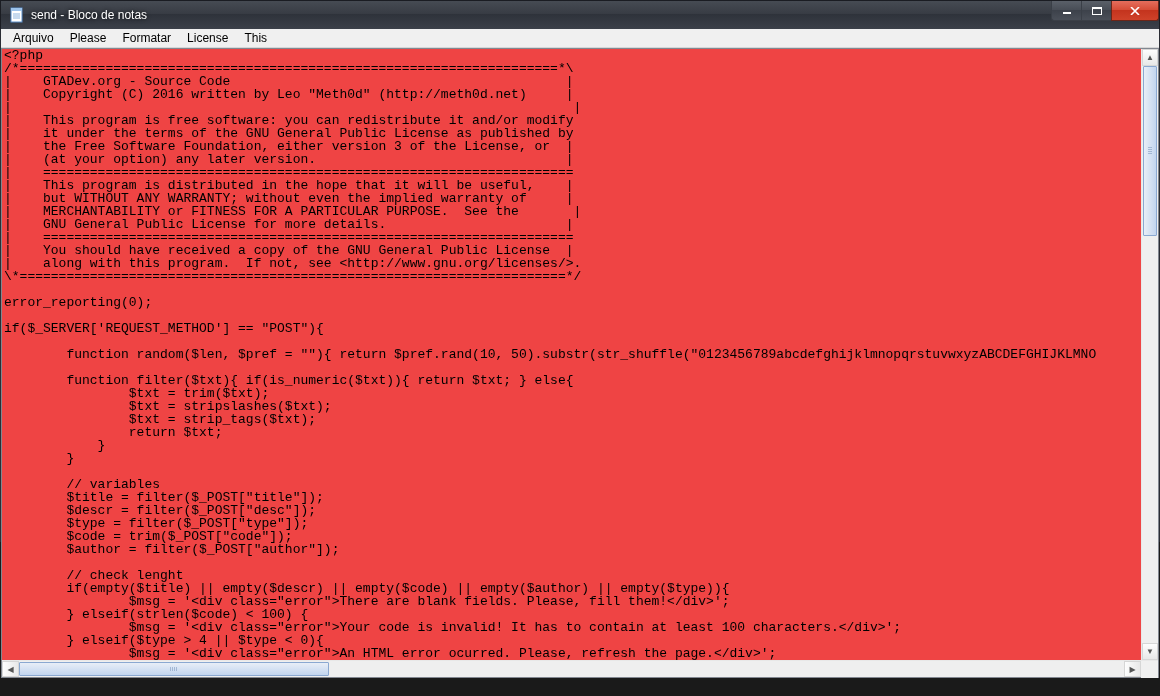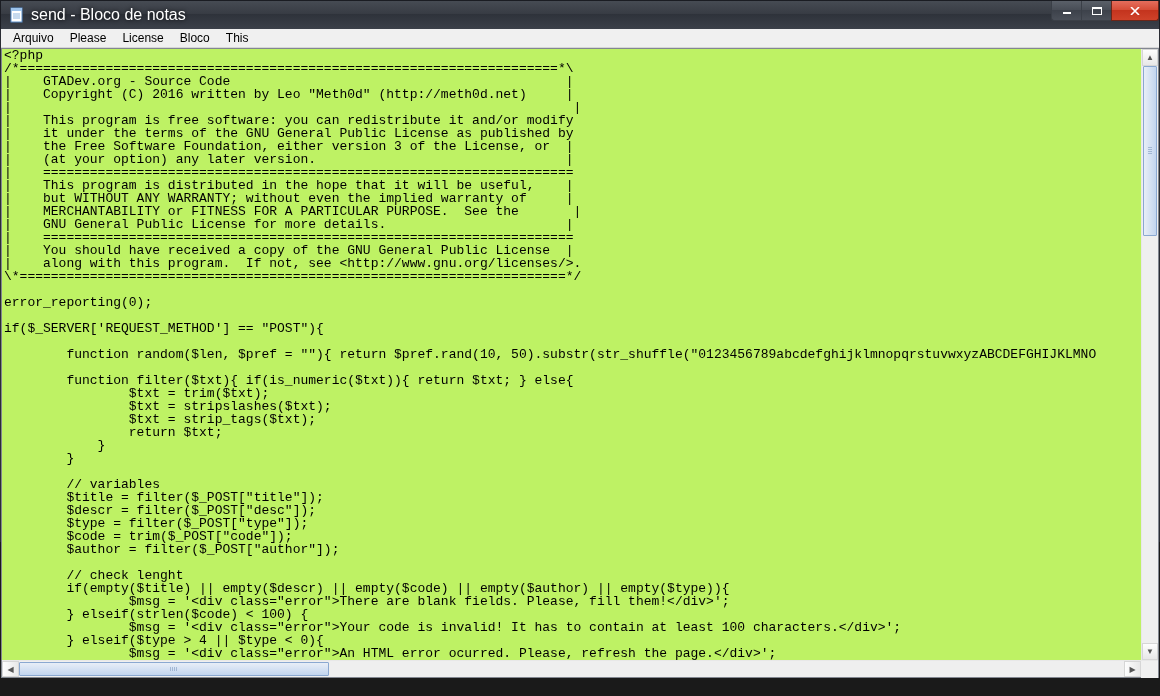--- a/index.html
+++ b/index.html
@@ -18,21 +18,21 @@
       padding-left: 8px;
       position: relative;
     }
     .titlebar-icon {
       width: 16px; height: 16px;
       display: flex; align-items: center; justify-content: center;
       margin-right: 6px;
     }
     .notepad-icon-svg { display: block; }
     .titlebar-title {
-      color: #fff; font-size: 16px;
+      color: #fff; font-size: 12px;
       text-shadow: 0 0 4px rgba(0,0,0,0.8);
     }
     .win-buttons {
       position: absolute; right: 0; top: 0;
       display: flex; height: 20px;
     }
     .win-btn {
       width: 30px; height: 20px;
       border: 1px solid #3a3f47; border-top: none;
       display: flex; align-items: center; justify-content: center;
@@ -71,21 +71,21 @@
     .editor-area {
       flex: 1; display: flex;
       overflow: hidden; position: relative;
     }
     .editor-content {
       flex: 1;
       white-space: pre;
       font-family: Consolas, "Courier New", monospace;
       font-size: 13px;
       line-height: 13px;
-      color: #000; background: #bef264;
+      color: #000; background: #ef4444;
       padding: 0 2px;
       overflow: hidden;
     }
     .vscroll {
       width: 17px;
       background: #f0f0f0;
       border-left: 1px solid #e8e8e8;
       position: relative;
       display: flex; flex-direction: column;
     }
@@ -172,22 +172,22 @@
           <path d="M1 0 L9 8 M9 0 L1 8" stroke="#fff" stroke-width="1.6"></path>
         </svg>
     </div>
   </div>
 </div>
 
 <div class="window-body">
   <div class="menubar">
     <span class="menu-item">Arquivo</span>
     <span class="menu-item">Please</span>
+    <span class="menu-item">Formatar</span>
     <span class="menu-item">License</span>
-    <span class="menu-item">Bloco</span>
     <span class="menu-item">This</span>
   </div>
 
   <div class="editor-frame">
     <div class="editor-area">
       <div class="editor-content">&lt;?php
 /*=====================================================================*\
 |    GTADev.org - Source Code                                           |
 |    Copyright (C) 2016 written by Leo "Meth0d" (http://meth0d.net)     |
 |                                                                        |

